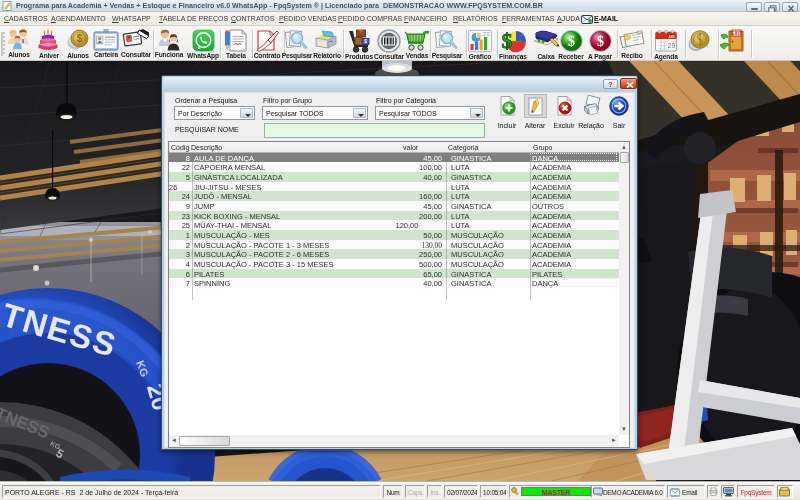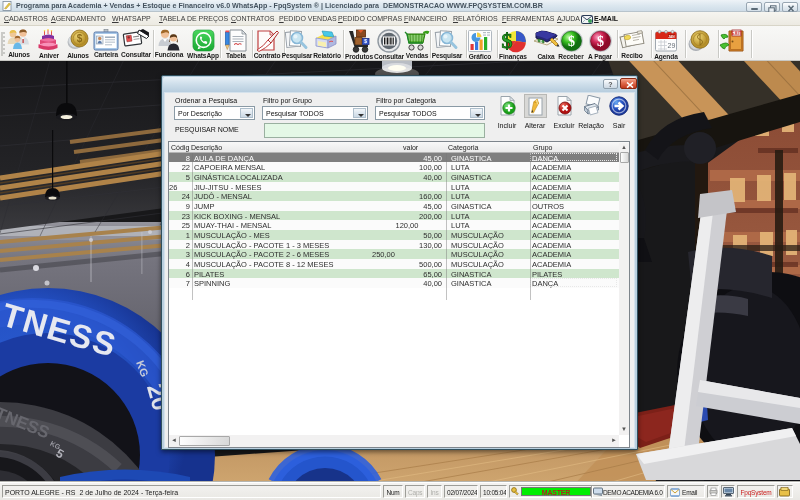--- a/index.html
+++ b/index.html
@@ -845,34 +845,34 @@
           <div class="grow g" style="top:87.94px;">
             <span class="gc" style="left:0;width:21px;text-align:right;display:inline-block;position:absolute;">1</span>
             <span class="gc" style="left:25px;">MUSCULAÇÃO - MES</span>
             <span class="gc" style="left:203px;width:70px;text-align:right;display:inline-block;position:absolute;">50,00</span>
             <span class="gc" style="left:282px;">MUSCULAÇÃO</span>
             <span class="gc" style="left:363px;">ACADEMIA</span>
           </div>
           <div class="grow w" style="top:97.62px;">
             <span class="gc" style="left:0;width:21px;text-align:right;display:inline-block;position:absolute;">2</span>
             <span class="gc" style="left:25px;">MUSCULAÇÃO - PACOTE 1 - 3 MESES</span>
-            <span class="gc" style="left:203px;width:70px;text-align:right;display:inline-block;position:absolute;">130,00</span>
+            <span class="gc" style="left:203px;width:70px;text-align:right;display:inline-block;position:absolute;font-family:Liberation Serif, serif;">130,00</span>
             <span class="gc" style="left:282px;">MUSCULAÇÃO</span>
             <span class="gc" style="left:363px;">ACADEMIA</span>
           </div>
           <div class="grow g" style="top:107.3px;">
             <span class="gc" style="left:0;width:21px;text-align:right;display:inline-block;position:absolute;">3</span>
             <span class="gc" style="left:25px;">MUSCULAÇÃO - PACOTE 2 - 6 MESES</span>
-            <span class="gc" style="left:203px;width:70px;display:inline-block;position:absolute;">250,00</span>
+            <span class="gc" style="left:203px;width:70px;text-align:right;display:inline-block;position:absolute;">250,00</span>
             <span class="gc" style="left:282px;">MUSCULAÇÃO</span>
             <span class="gc" style="left:363px;">ACADEMIA</span>
           </div>
           <div class="grow w" style="top:116.98px;">
             <span class="gc" style="left:0;width:21px;text-align:right;display:inline-block;position:absolute;">4</span>
-            <span class="gc" style="left:25px;">MUSCULAÇÃO - PACOTE 8 - 12 MESES</span>
+            <span class="gc" style="left:25px;">MUSCULAÇÃO - PACOTE 3 - 15 MESES</span>
             <span class="gc" style="left:203px;width:70px;text-align:right;display:inline-block;position:absolute;">500,00</span>
             <span class="gc" style="left:282px;">MUSCULAÇÃO</span>
             <span class="gc" style="left:363px;">ACADEMIA</span>
           </div>
           <div class="grow g" style="top:126.66px;">
             <span class="gc" style="left:0;width:21px;text-align:right;display:inline-block;position:absolute;">6</span>
             <span class="gc" style="left:25px;">PILATES</span>
             <span class="gc" style="left:203px;width:70px;text-align:right;display:inline-block;position:absolute;">65,00</span>
             <span class="gc" style="left:282px;">GINASTICA</span>
             <span class="gc" style="left:363px;">PILATES</span>

